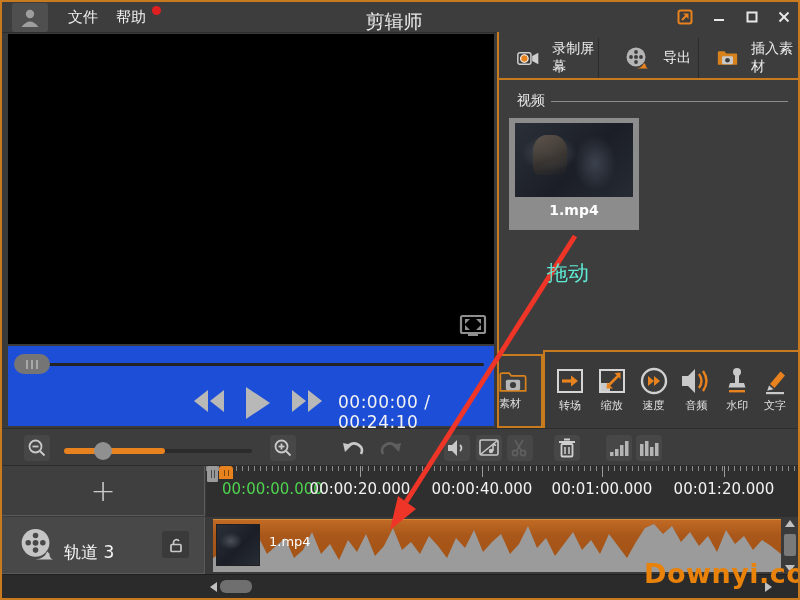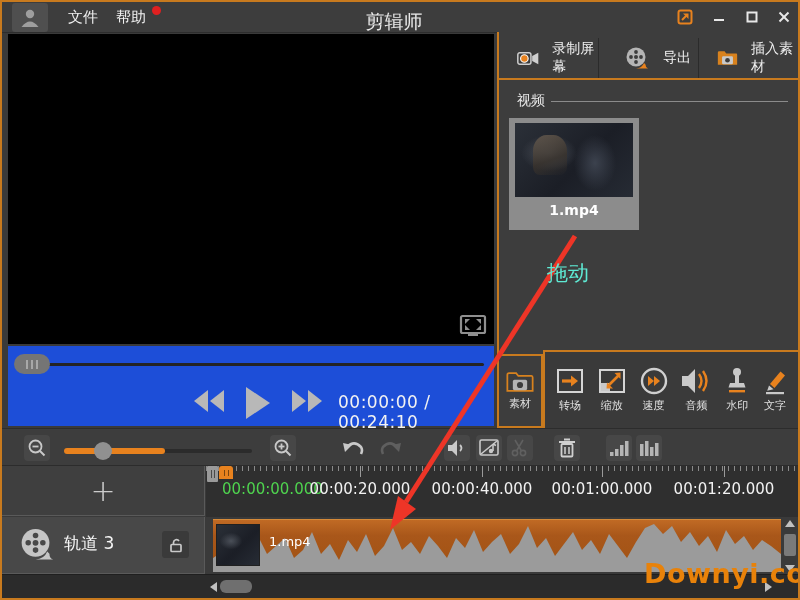--- a/index.html
+++ b/index.html
@@ -46,40 +46,40 @@
   #media-card { position:absolute; left:10px; top:86px; width:130px; height:112px; background:#8c8c8c; }
   #media-thumb { position:absolute; left:6px; top:5px; width:118px; height:74px;
     background:
       radial-gradient(ellipse 40px 26px at 34px 30px, #4a4f58 0%, rgba(40,44,52,0) 70%),
       radial-gradient(ellipse 30px 40px at 80px 40px, #3c424e 0%, rgba(40,44,52,0) 70%),
       linear-gradient(135deg, #2b3038 0%, #1b1e26 55%, #262b34 100%);
   }
   #media-thumb:after { content:""; position:absolute; left:18px; top:12px; width:34px; height:40px; background:linear-gradient(160deg,#6b5f52 0%,#3a332c 60%,rgba(0,0,0,0)); border-radius:40% 40% 20% 20%; opacity:.8; }
   #media-label { position:absolute; left:0; right:0; top:84px; text-align:center; font-size:14px; font-weight:bold; color:#fff; }
   
-  #tab-material { position:absolute; left:0px; top:322px; width:44px; height:74px; border:2px solid #c87a1e; border-left:none; background:#3d3d3d; display:flex; flex-direction:column; align-items:center; justify-content:center; gap:3px; }
+  #tab-material { position:absolute; left:0px; top:322px; width:44px; height:74px; border:2px solid #c87a1e; border-left:none; background:#3d3d3d; display:flex; flex-direction:column; justify-content:center; gap:3px; }
   #tools-row { position:absolute; left:44px; top:318px; right:0; height:78px; border-top:2px solid #c87a1e; border-left:2px solid #c87a1e; background:#3a3a3a; display:flex; align-items:center; justify-content:space-around; padding:0 4px; }
   .tool { display:flex; flex-direction:column; align-items:center; gap:3px; }
   .tool-label { font-size:11px; color:#e0e0e0; white-space:nowrap; }
   
   #toolbar { position:absolute; left:0; top:426px; width:796px; height:38px; background:#3d3d3d; border-top:1px solid #2c2c2c; border-bottom:1px solid #2c2c2c; }
   .tb-btn { position:absolute; top:6px; width:26px; height:26px; background:#474747; border-radius:4px; display:flex; align-items:center; justify-content:center; }
   .tb-plain { position:absolute; top:8px; width:26px; height:24px; display:flex; align-items:center; justify-content:center; }
   #tb-zoomout { left:22px; } #tb-zoomin { left:268px; }
   #tb-slider-track { position:absolute; left:62px; top:20px; width:188px; height:4px; background:#2b2b2b; border-radius:2px; }
   #tb-slider-fill { position:absolute; left:0; top:-1px; width:101px; height:6px; background:#e8821e; border-radius:3px; }
   #tb-slider-handle { position:absolute; left:92px; top:13px; width:18px; height:18px; background:#909090; border-radius:50%; }
   #tb-undo { left:338px; } #tb-redo { left:376px; }
   #tb-volume { left:442px; } #tb-clipaudio { left:474px; } #tb-scissors { left:505px; }
   #tb-trash { left:552px; } #tb-chart1 { left:604px; } #tb-chart2 { left:634px; }
   
   #tl-header-add { position:absolute; left:0; top:464px; width:203px; height:50px; background:#3f3f3f; border-right:1px solid #5a5a5a; border-bottom:1px solid #5a5a5a; display:flex; align-items:center; justify-content:center; }
   #add-track { font-size:30px; font-weight:200; color:#cccccc; line-height:1; }
   #tl-header-track { position:absolute; left:0; top:515px; width:203px; height:57px; background:#484848; border-right:1px solid #5a5a5a; border-bottom:1px solid #5a5a5a; }
-  #track-name { position:absolute; left:62px; top:15px; font-size:17px; color:#f5f5f5; }
+  #track-name { position:absolute; left:62px; top:24px; font-size:17px; color:#f5f5f5; }
   #track-lock { position:absolute; left:160px; top:14px; width:27px; height:27px; background:#3a3a3a; border-radius:3px; display:flex; align-items:center; justify-content:center; }
   #ruler { position:absolute; left:204px; top:464px; width:592px; height:51px; background:#2f2f2f; overflow:hidden; }
   #ruler-ticks { position:absolute; left:0; top:0; right:0; height:5px;
     background:repeating-linear-gradient(90deg, #8a8a8a 0 1px, rgba(0,0,0,0) 1px 6px); }
   .major-tick { position:absolute; top:0; width:1px; height:11px; background:#9a9a9a; }
   #playhead-gray { position:absolute; left:1px; top:0; width:11px; height:16px; background:#9a9a9a; border-radius:1px; display:flex; align-items:center; justify-content:center; gap:2px; }
   #playhead-gray i { display:block; width:1px; height:8px; background:#4a4a4a; }
   #playhead-orange { position:absolute; left:13px; top:0; width:14px; height:13px; background:#e8821e; border-radius:3px 3px 0 0; display:flex; align-items:center; justify-content:center; gap:3px; }
   #playhead-orange i { display:block; width:1px; height:6px; background:#7a4510; }
   #ruler-current { position:absolute; left:16px; top:14px; font-size:15px; color:#4fd44f; }

